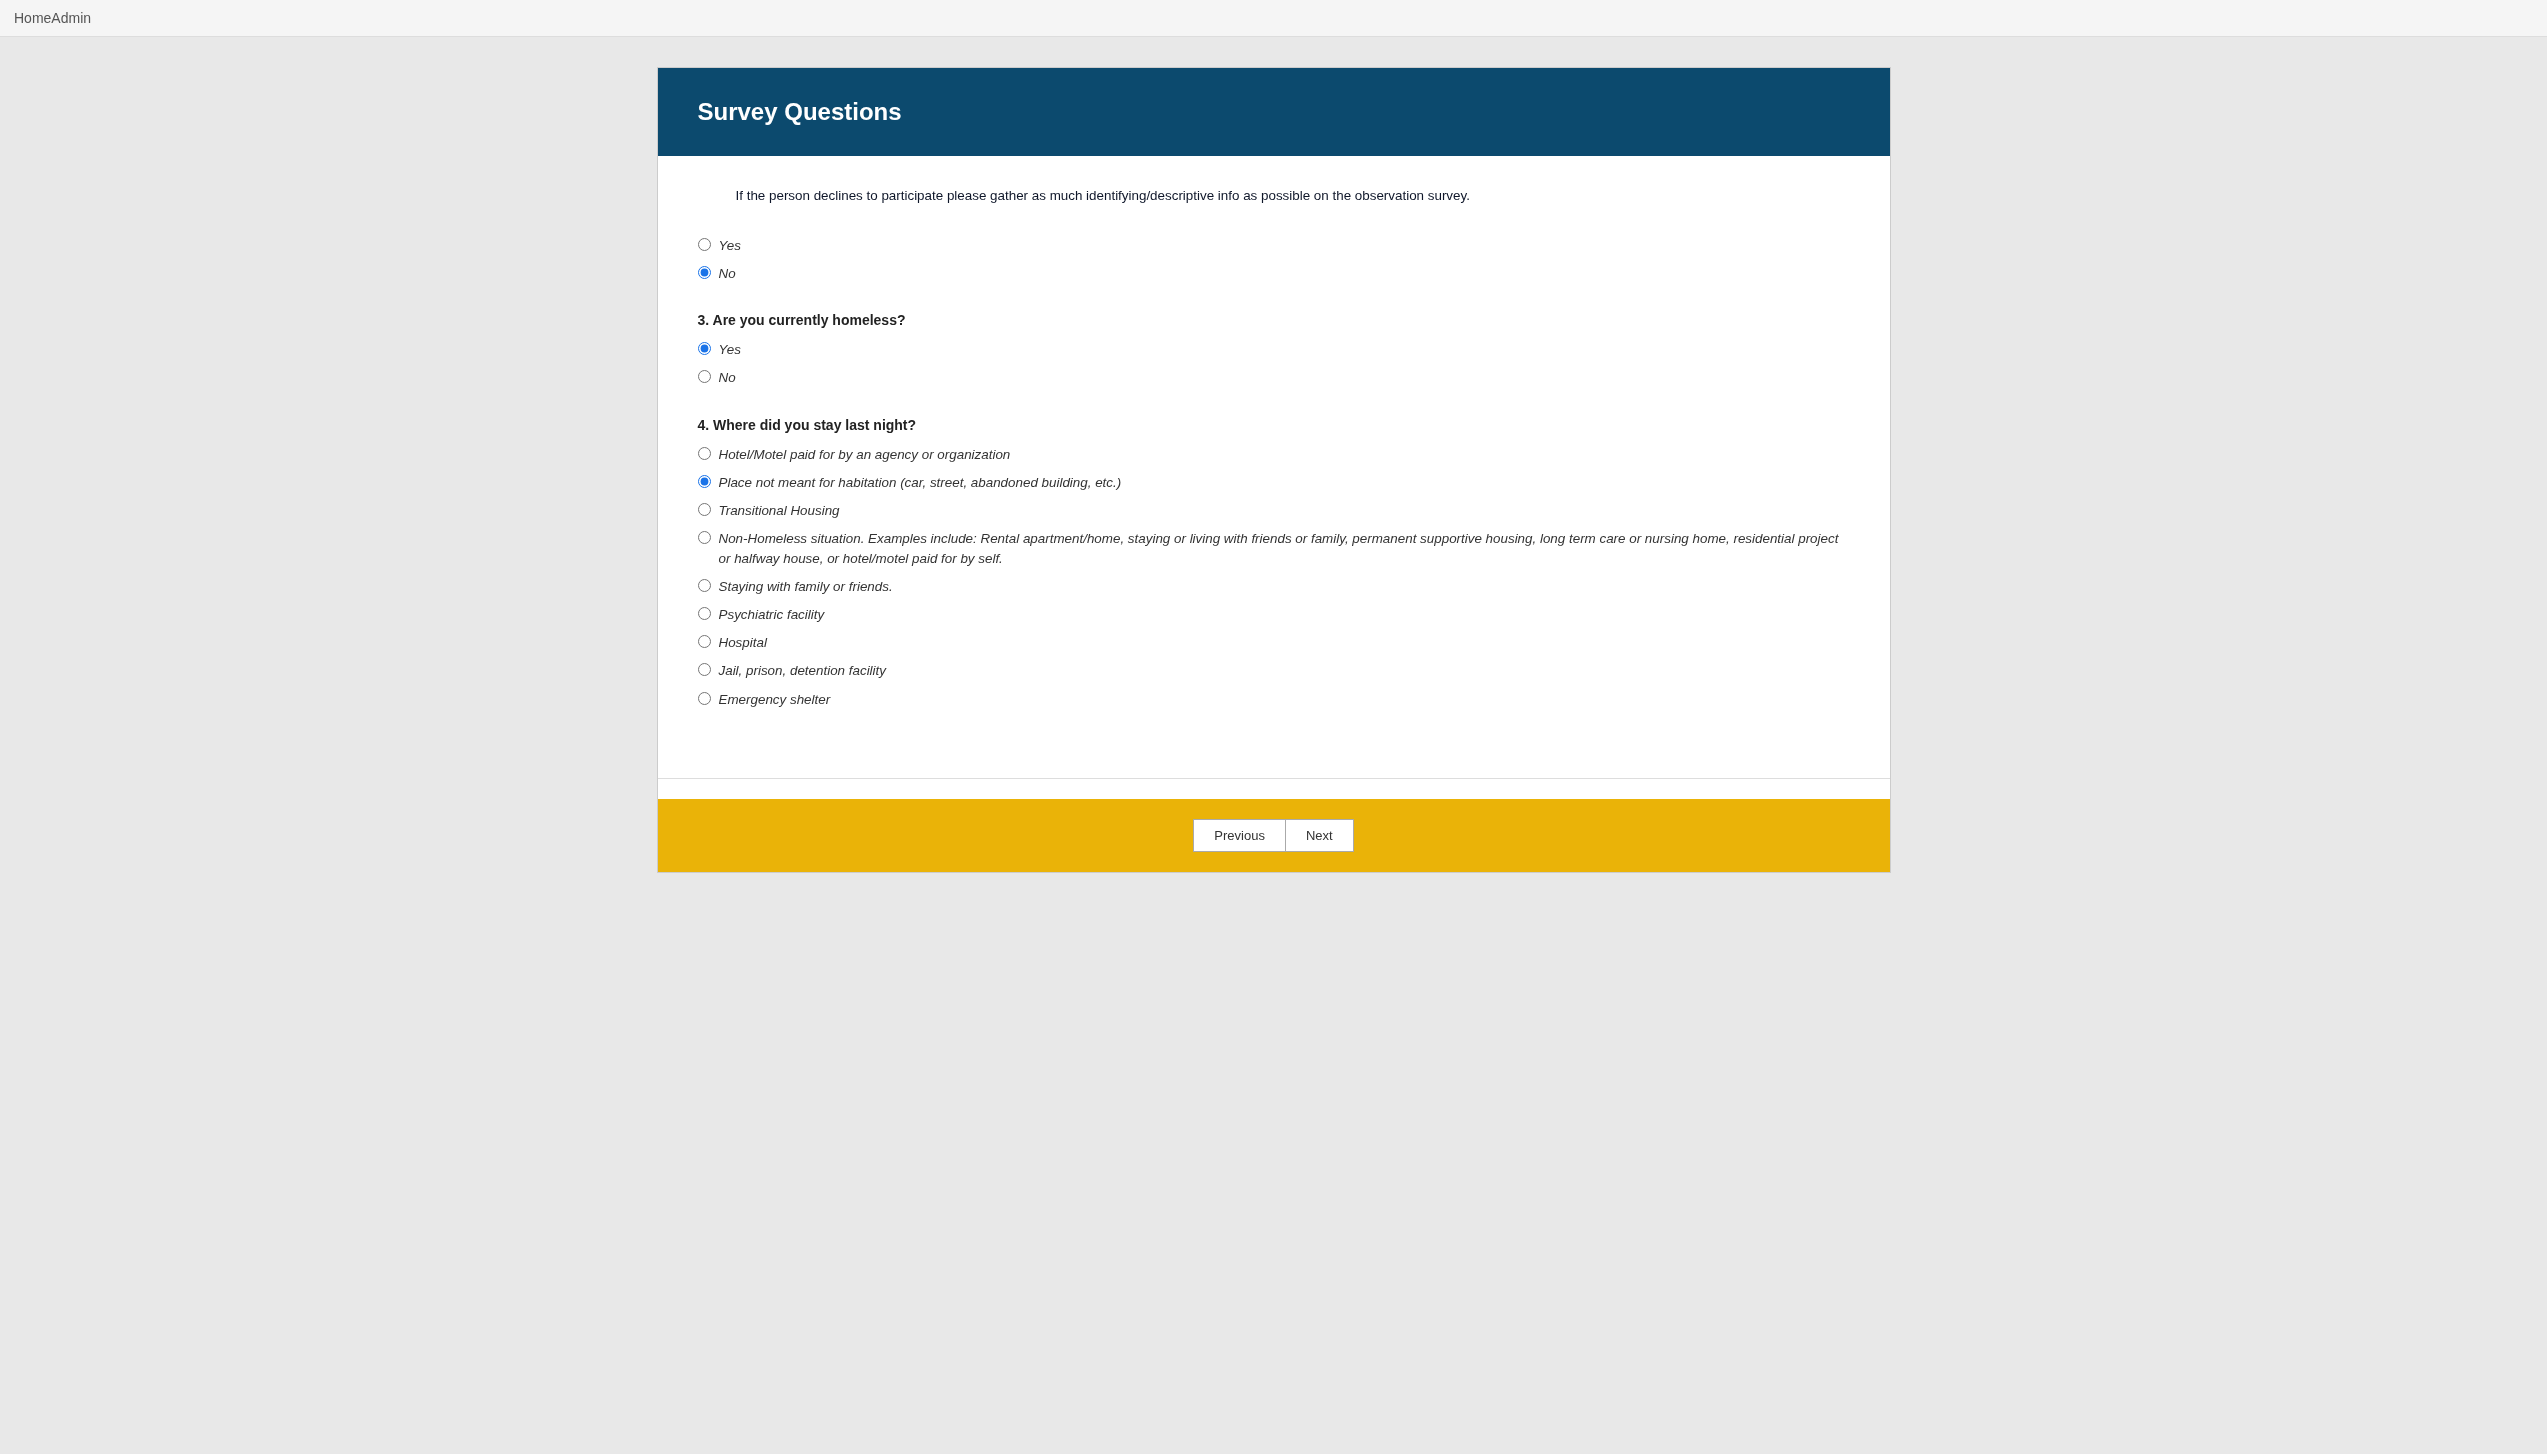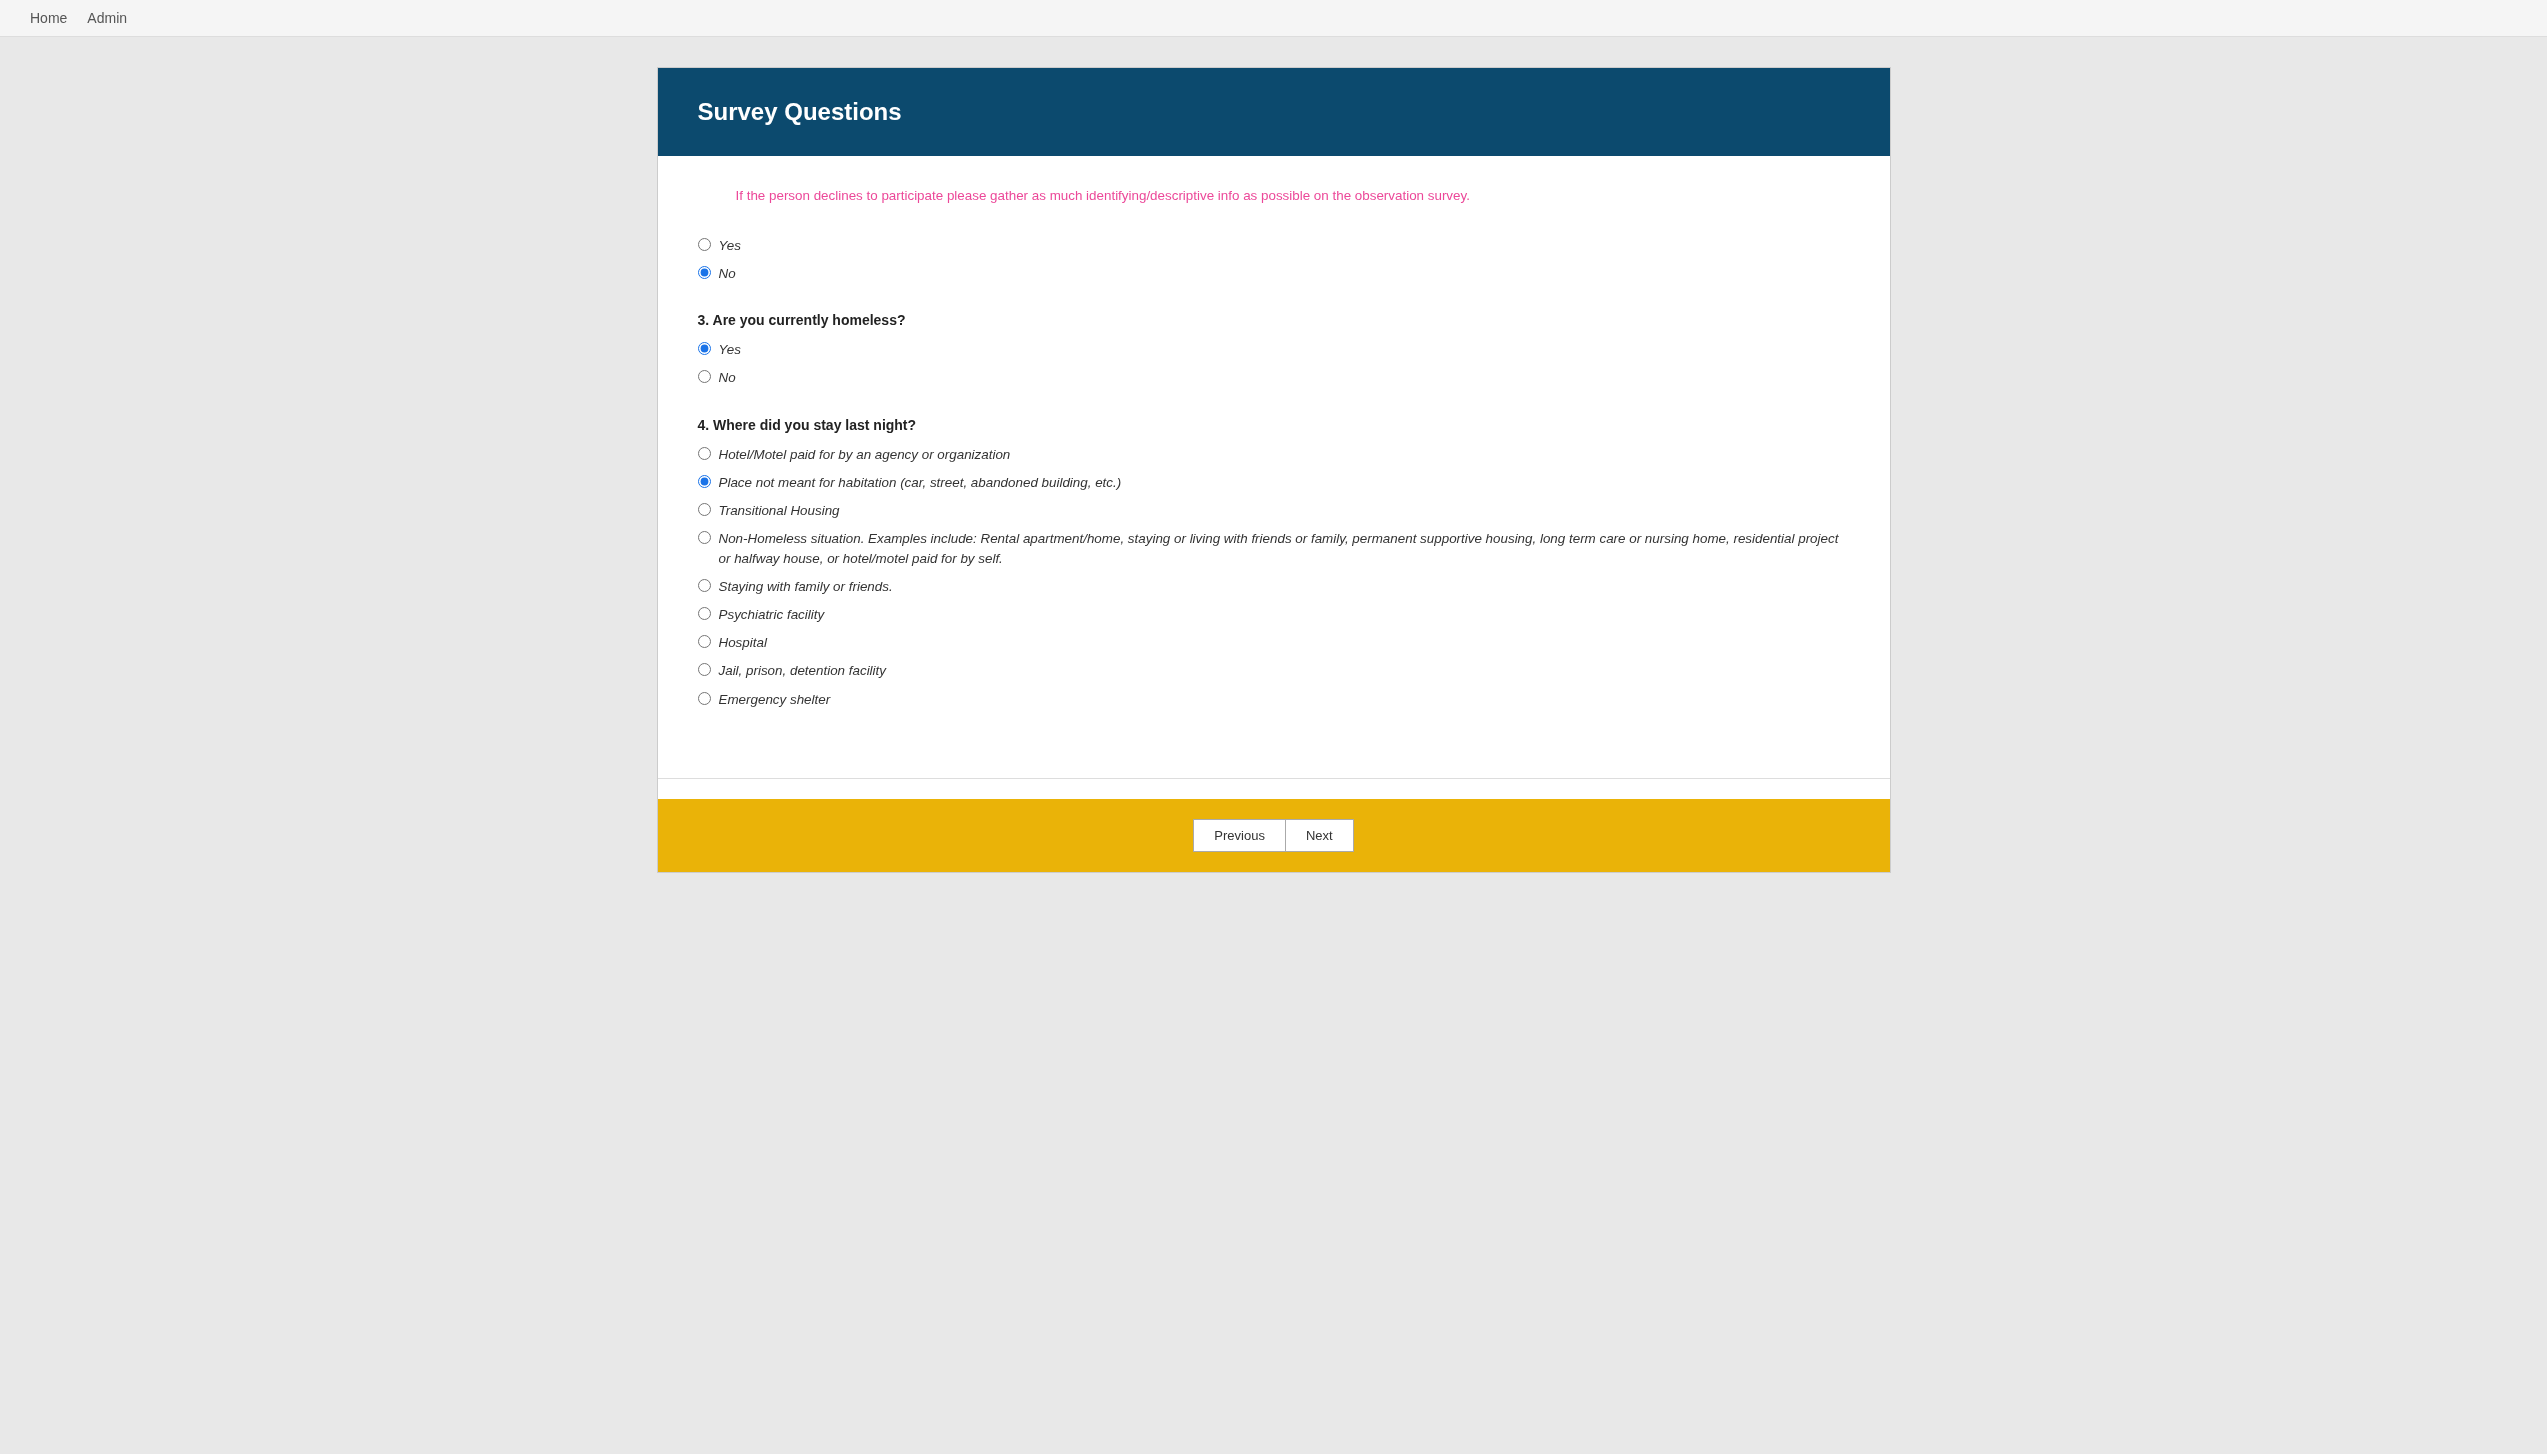--- a/index.html
+++ b/index.html
@@ -11,23 +11,22 @@
     body {
       font-family: -apple-system, BlinkMacSystemFont, "Segoe UI", Helvetica, Arial, sans-serif;
       font-size: 14px;
       background-color: #e8e8e8;
       color: #333;
     }
 
     .top-nav {
       background-color: #f5f5f5;
       border-bottom: 1px solid #ddd;
-      padding: 10px 30px;
+      padding: 10px 14px;
       display: flex;
-      gap: 20px;
     }
 
     .top-nav a {
       text-decoration: none;
       color: #555;
       font-size: 14px;
     }
 
     .page-wrapper {
       max-width: 1274px;
@@ -51,21 +50,21 @@
       font-weight: bold;
     }
 
     .survey-body {
       padding: 30px 40px;
       background-color: #fff;
     }
 
     .intro-text {
       font-size: 13.4px;
-      color: #ec4899;
+      color: #0f172a;
       margin-bottom: 30px;
       line-height: 1.5;
       padding-left: 38px;
     }
 
     .question-block {
       margin-bottom: 28px;
     }
 
     .question-label {

